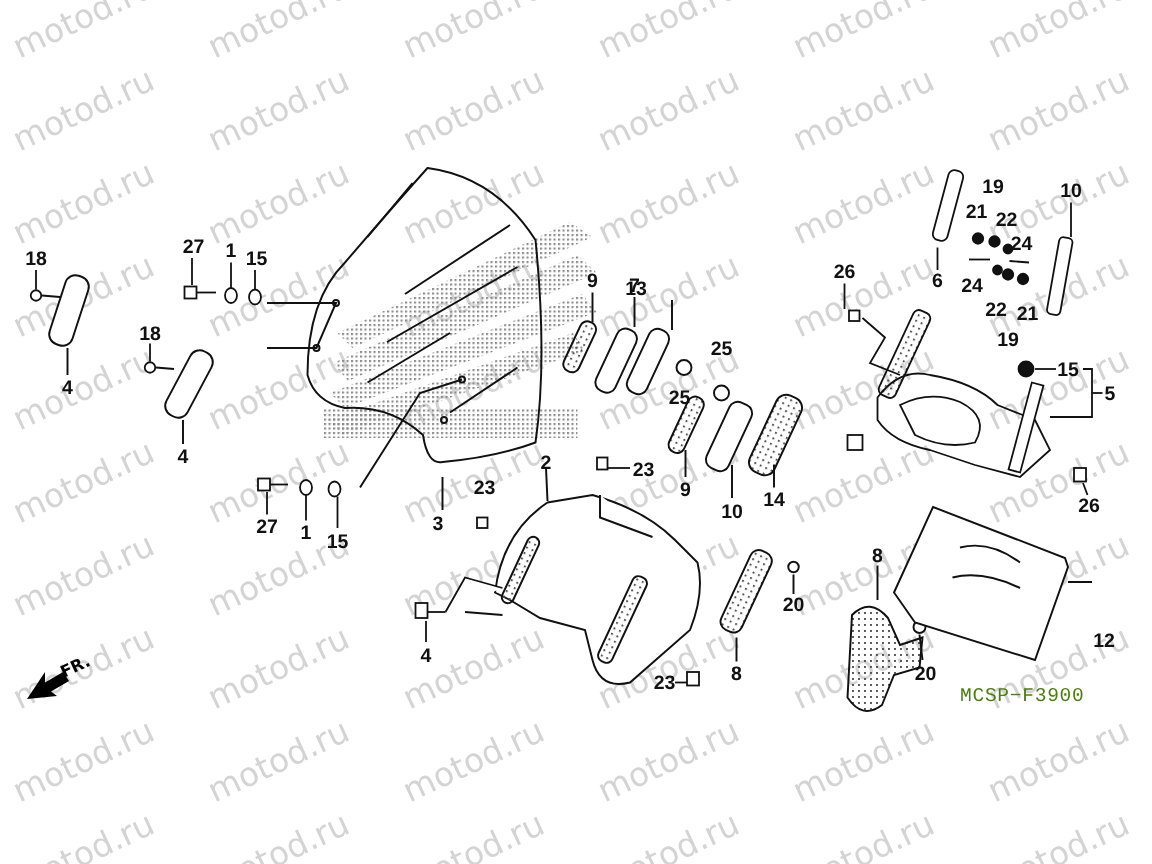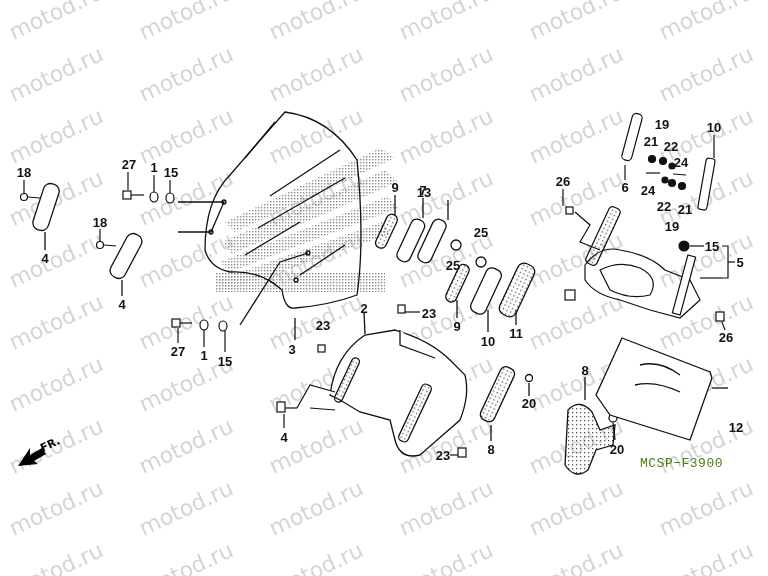--- a/index.html
+++ b/index.html
@@ -253,21 +253,21 @@
       <span class="lbl" style="left: 204px; top: 355px;">1</span>
       <span class="lbl" style="left: 225px; top: 361px;">15</span>
       <span class="lbl" style="left: 292px; top: 349px;">3</span>
       <span class="lbl" style="left: 395px; top: 187px;">9</span>
       <span class="lbl" style="left: 423px; top: 190px;">7</span>
       <span class="lbl" style="left: 424px; top: 192px;">13</span>
       <span class="lbl" style="left: 453px; top: 265px;">25</span>
       <span class="lbl" style="left: 481px; top: 232px;">25</span>
       <span class="lbl" style="left: 457px; top: 326px;">9</span>
       <span class="lbl" style="left: 488px; top: 341px;">10</span>
-      <span class="lbl" style="left: 516px; top: 333px;">11</span>
+      <span class="lbl" style="left: 516px; top: 333px;">14</span>
       <span class="lbl" style="left: 429px; top: 313px;">23</span>
       <span class="lbl" style="left: 364px; top: 308px;">2</span>
       <span class="lbl" style="left: 323px; top: 325px;">23</span>
       <span class="lbl" style="left: 284px; top: 437px;">4</span>
       <span class="lbl" style="left: 443px; top: 455px;">23</span>
       <span class="lbl" style="left: 491px; top: 449px;">8</span>
       <span class="lbl" style="left: 529px; top: 403px;">20</span>
       <span class="lbl" style="left: 585px; top: 370px;">8</span>
       <span class="lbl" style="left: 617px; top: 449px;">20</span>
       <span class="lbl" style="left: 736px; top: 389px; margin-top: 38px;">12</span>

